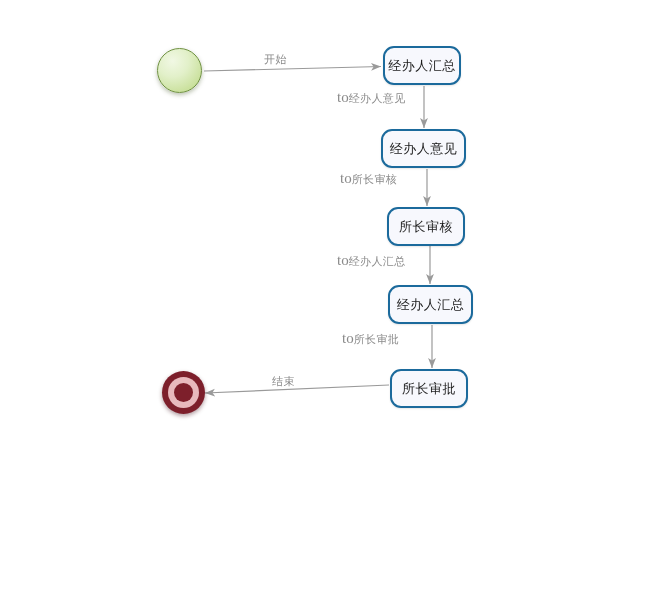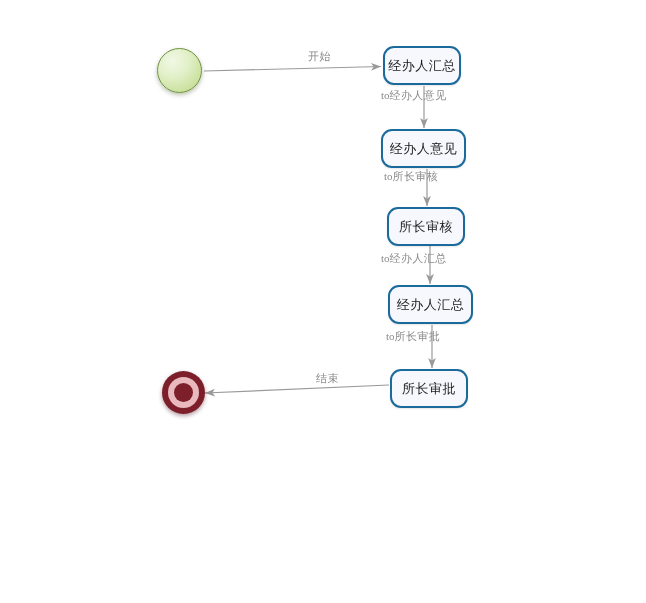--- a/index.html
+++ b/index.html
@@ -81,23 +81,22 @@
   .edge-label {
     position: absolute;
     font-size: 11px;
     color: #8a8a8a;
     white-space: nowrap;
     line-height: 1;
     letter-spacing: 0.4px;
     font-family: Liberation Serif, serif;
   }
   .edge-label .prefix {
-    font-size: 11px;
+    font-size: 15px;
     letter-spacing: 0;
-    margin-left: 44px;
   }
 </style>
 </head>
 <body>
 
 <div id="canvas">
 
   <svg id="edges" viewBox="0 0 646 603" width="646" height="603">
     <defs>
       <marker id="ah" markerWidth="11" markerHeight="9" refX="10" refY="4.5" orient="auto" markerUnits="userSpaceOnUse">

